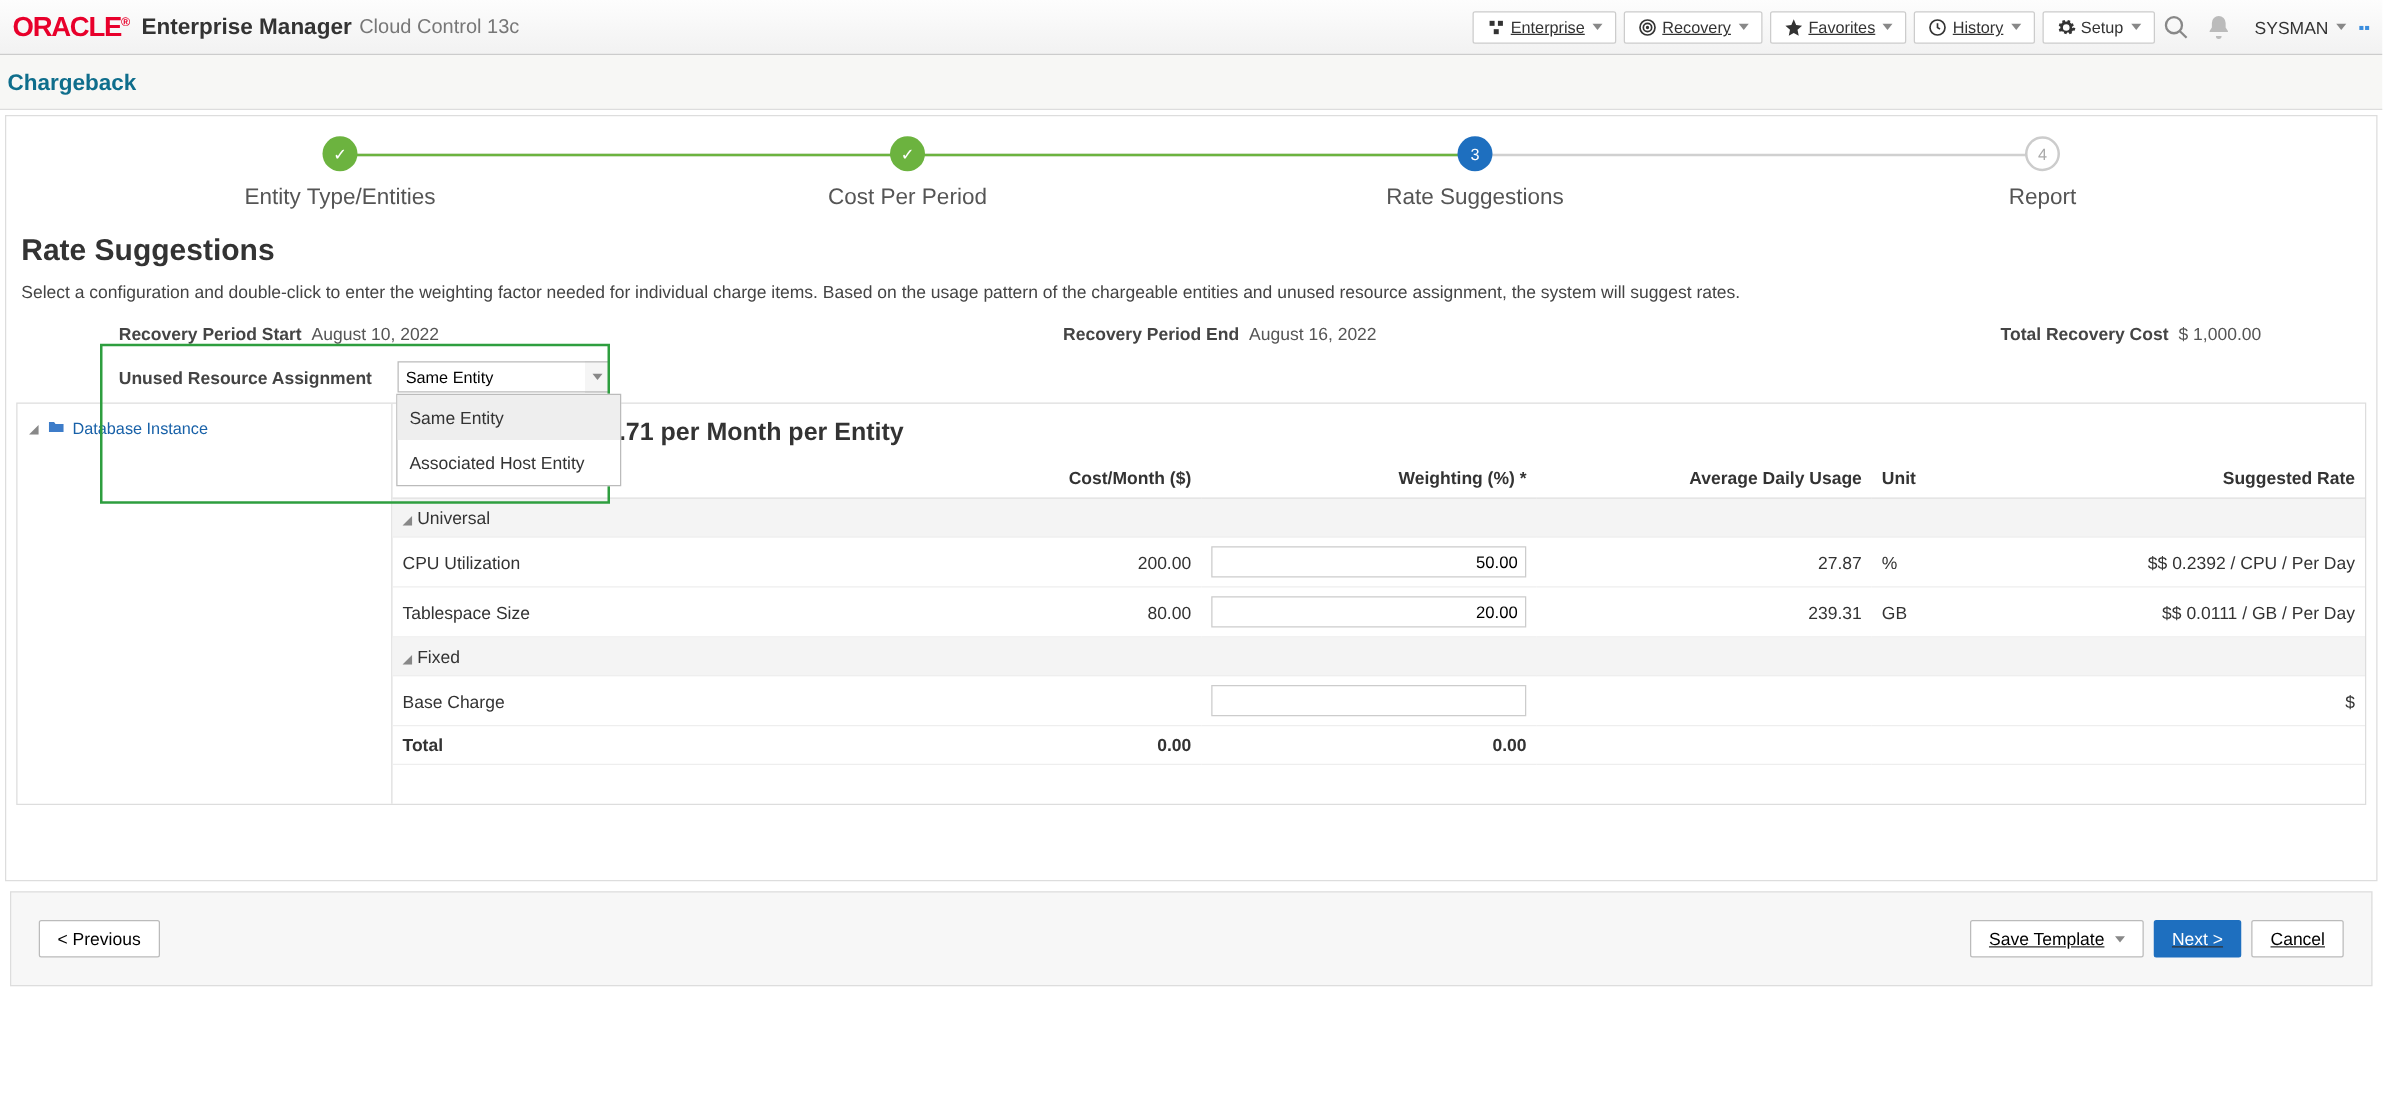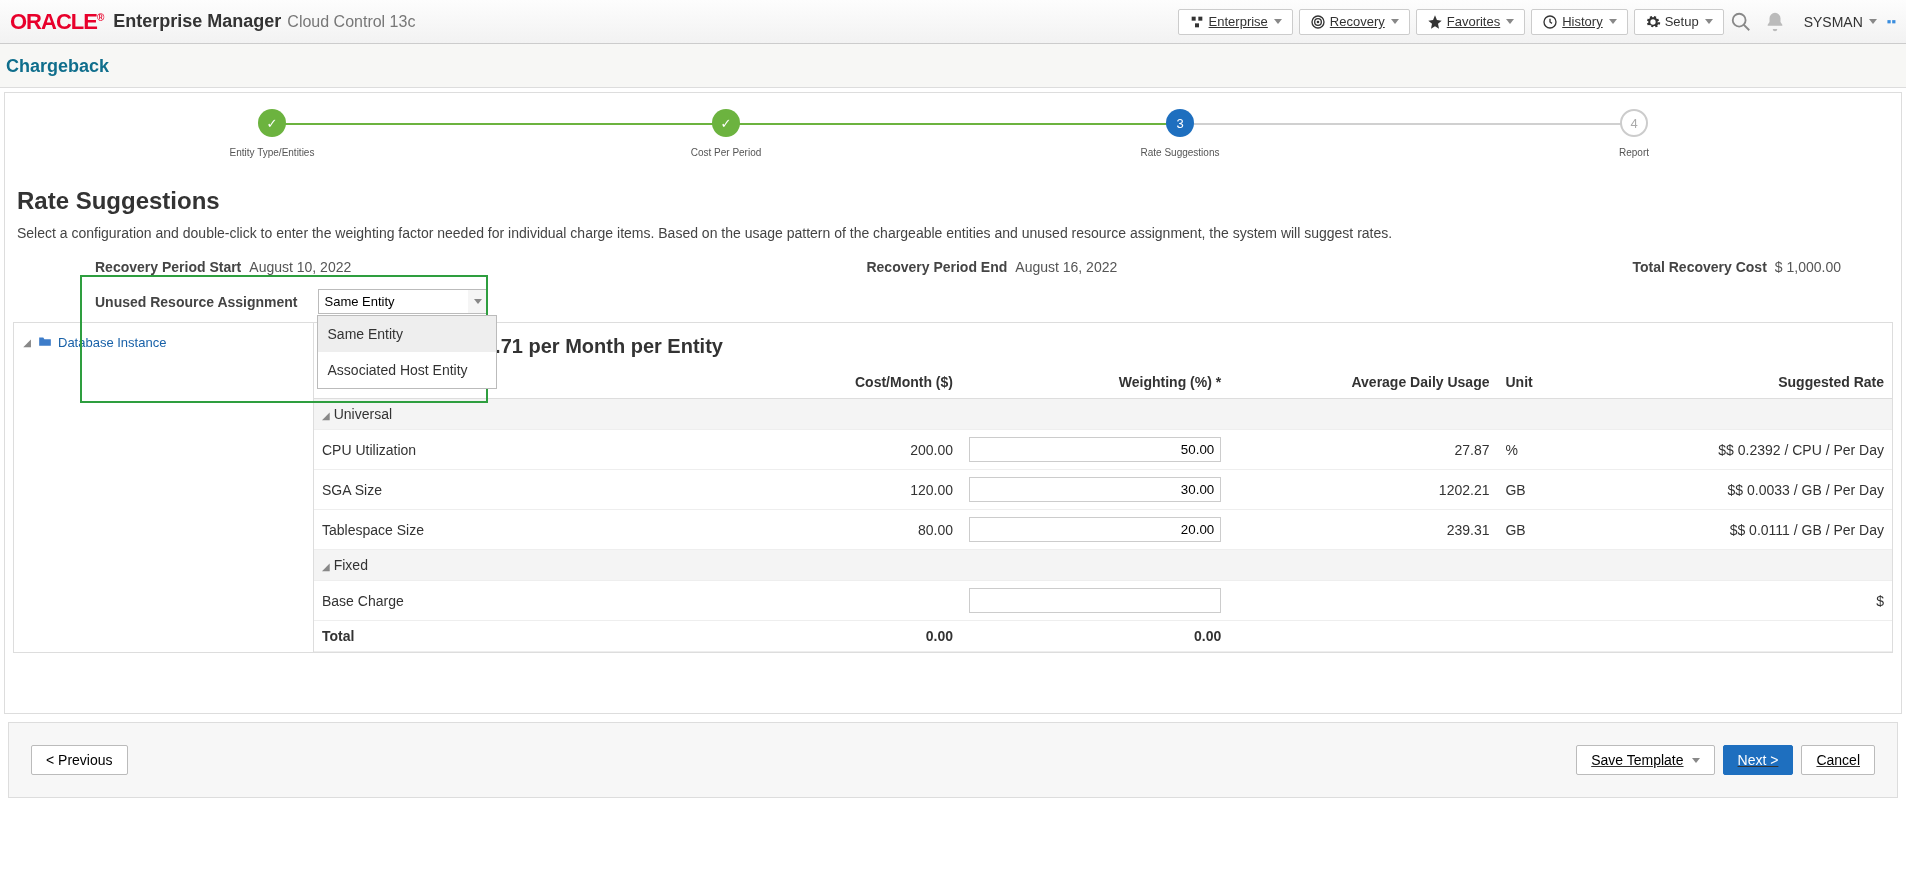--- a/index.html
+++ b/index.html
@@ -30,28 +30,28 @@
   .wizard { position: relative; height: 70px; margin: 16px 40px 8px; }
   .wizard-line { position: absolute; top: 14px; left: 12%; right: 12%; height: 2px; background: #d0d0d0; display:flex; }
   .wizard-line .seg { flex:1; height:2px;}
   .wizard-line .seg.done { background:#6cb33f; }
   .wizard-steps { display: flex; justify-content: space-between; position: relative; }
   .step { flex: 1; text-align: center; }
   .dot { width: 28px; height: 28px; border-radius: 50%; display: inline-flex; align-items: center; justify-content: center; position: relative; z-index: 2; font-size: 13px; color:#fff; }
   .dot.done { background: #6cb33f; }
   .dot.active { background: #1e6fbf; }
   .dot.future { background: #fff; border: 2px solid #ccc; color: #aaa; }
-  .step-label { margin-top: 10px; color: #555; font-size: 10px; }
+  .step-label { margin-top: 10px; color: #555; font-size: 18px; }
 
   
   .section-title { font-size: 24px; font-weight: 600; margin: 4px 12px 10px; }
   .desc { margin: 0 12px 18px; color: #444; font-size: 14px; }
 
   
-  .info-bar { display: flex; gap: 80px; margin: 0 60px 6px 90px; font-size: 14px; }
+  .info-bar { display: flex; gap: 80px; margin: 0 92px 6px 90px; font-size: 14px; }
   .info-bar .lbl { font-weight: 600; color: #444; margin-right: 8px; }
   .info-bar .val { color: #555; }
 
   
   .config-block { position: relative; }
   .highlight-box { position: absolute; border: 2px solid #2e9e3f; left: 75px; top: -6px; width: 408px; height: 128px; pointer-events: none; z-index: 5;}
   .assign-row { margin: 0 0 0 90px; padding: 8px 0; display: flex; align-items: center; gap: 20px; }
   .assign-row .lbl { font-weight: 600; font-size: 14px; color: #444; }
   .combo { position: relative; }
   .combo-input { width: 170px; padding: 4px 22px 4px 6px; border: 1px solid #bbb; font-size: 13px; }
@@ -255,28 +255,20 @@
               </tr>
             <tr>
               <td class="indent">CPU Utilization</td>
               <td class="num">200.00</td>
               <td class="num"><input class="cell-input" value="50.00" style=""></td>
               <td class="num">27.87</td>
               <td>%</td>
               <td class="num"><span class="currency">$</span><span>$ 0.2392 / CPU / Per Day</span></td>
             </tr>
             <tr>
-              <td class="indent">SGA Size</td>
-              <td class="num">120.00</td>
-              <td class="num"><input class="cell-input" value="30.00" style=""></td>
-              <td class="num">1202.21</td>
-              <td>GB</td>
-              <td class="num"><span class="currency">$</span><span>$ 0.0033 / GB / Per Day</span></td>
-            </tr>
-            <tr>
               <td class="indent">Tablespace Size</td>
               <td class="num">80.00</td>
               <td class="num"><input class="cell-input" value="20.00" style=""></td>
               <td class="num">239.31</td>
               <td>GB</td>
               <td class="num"><span class="currency">$</span><span>$ 0.0111 / GB / Per Day</span></td>
             </tr>
             <tr class="cat">
                 <td colspan="6"><span class="cat-tri">◢</span><span>Fixed</span></td>
               </tr>

